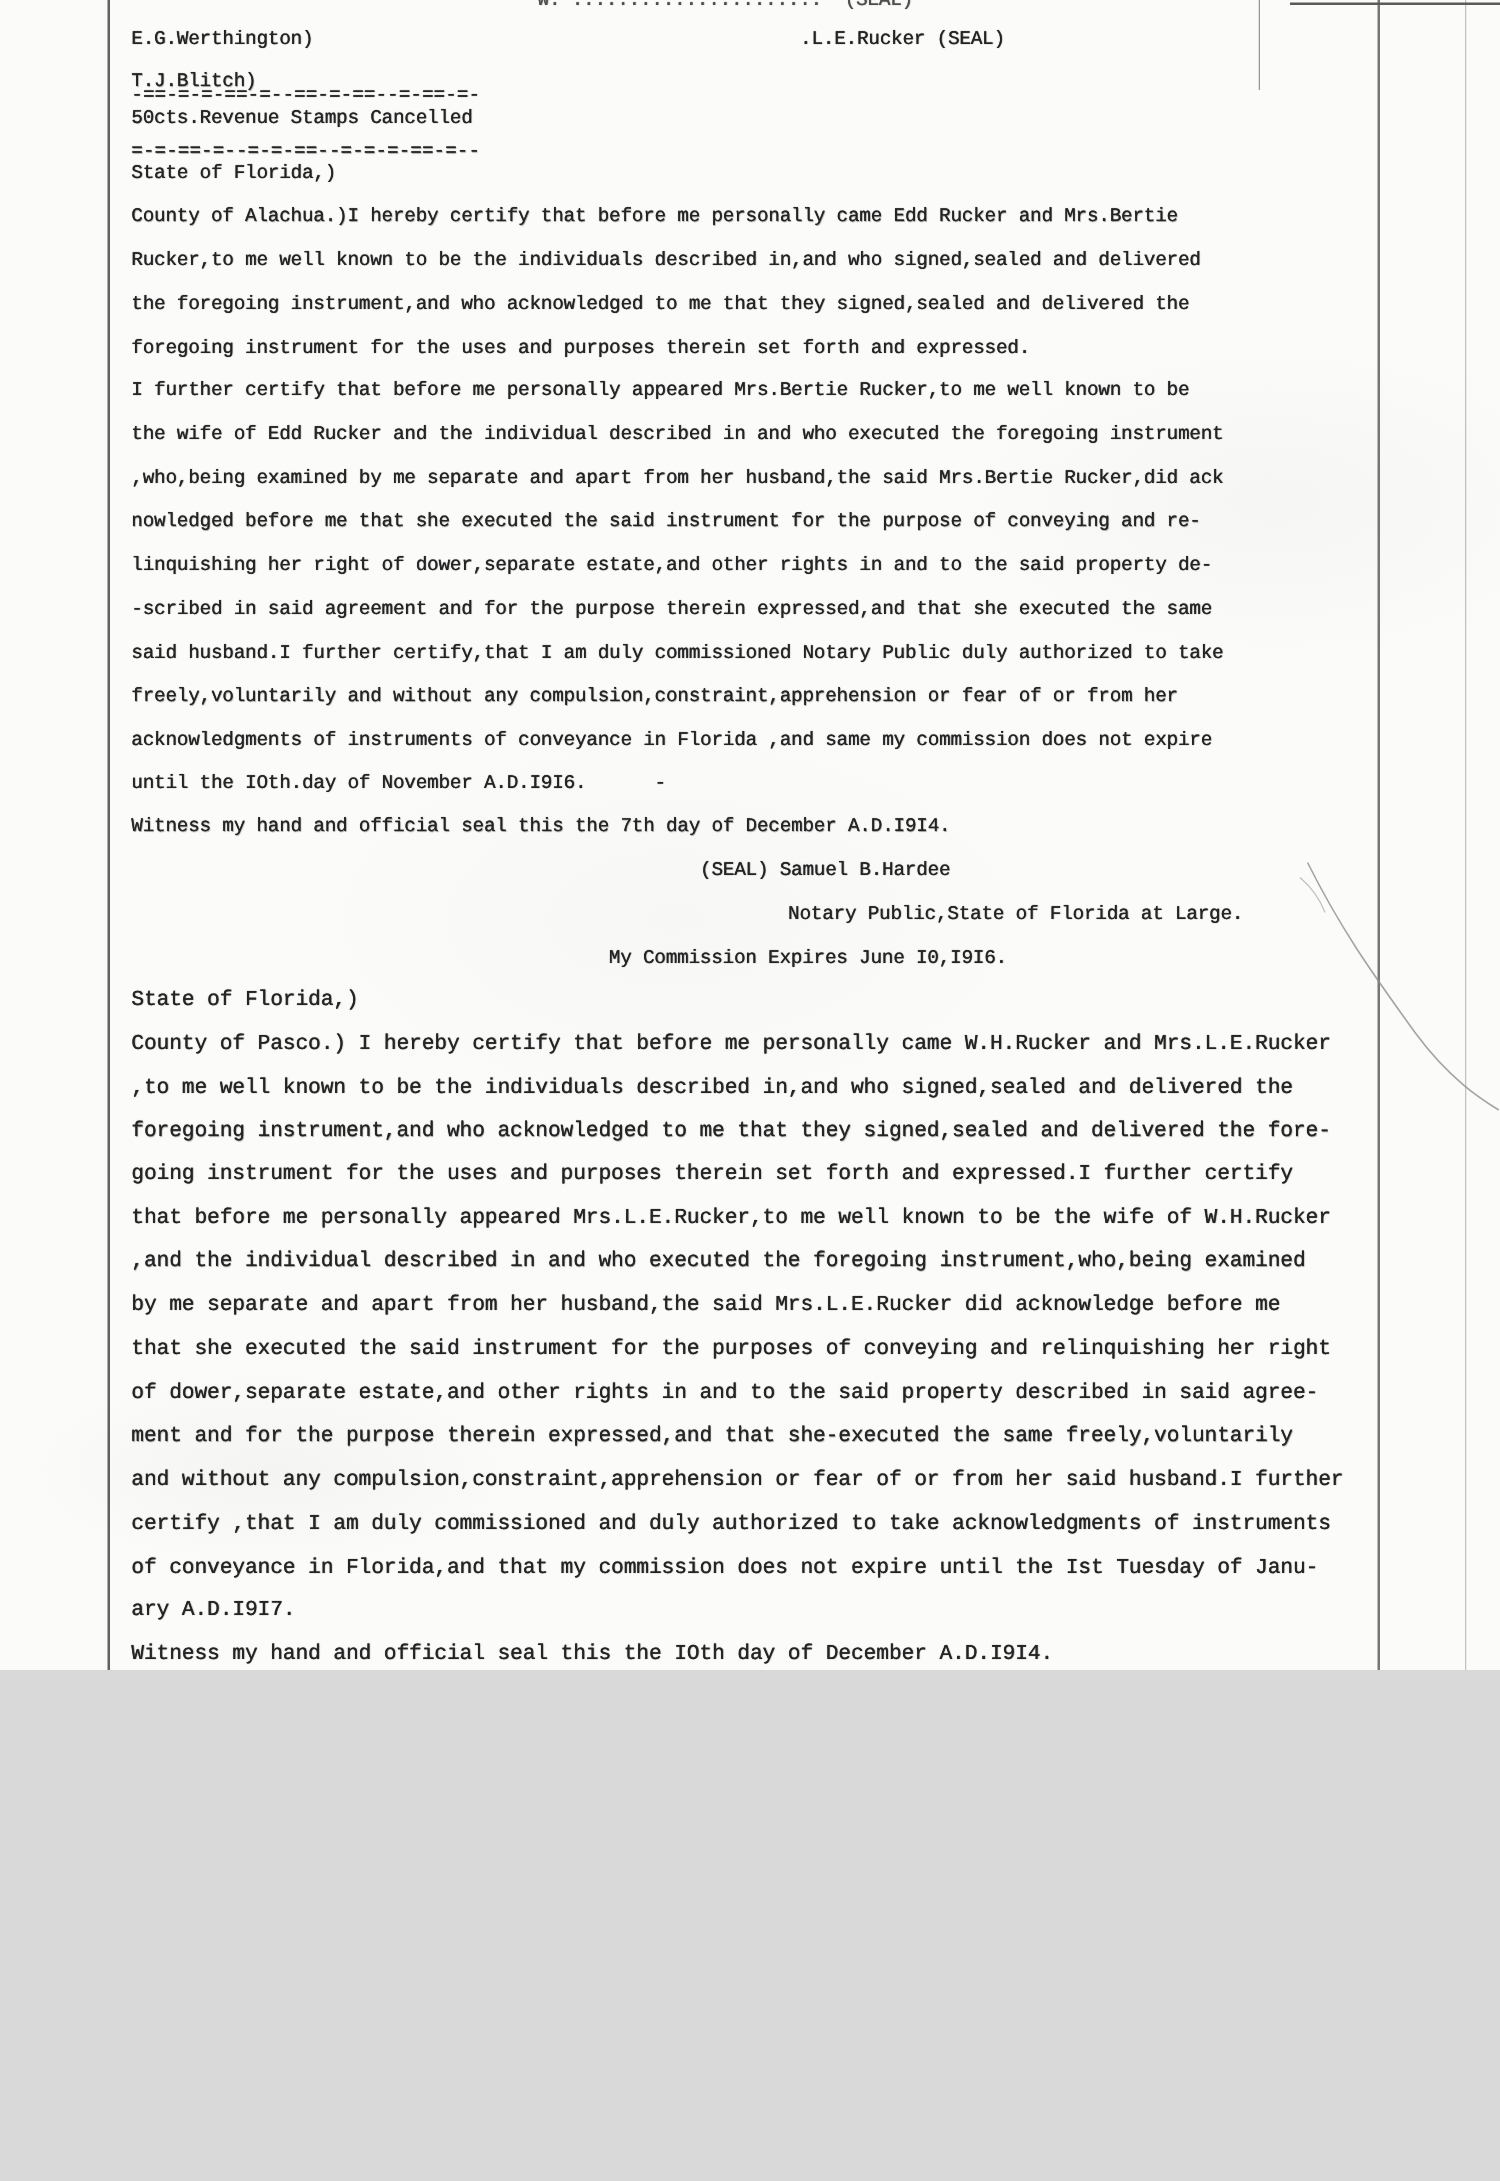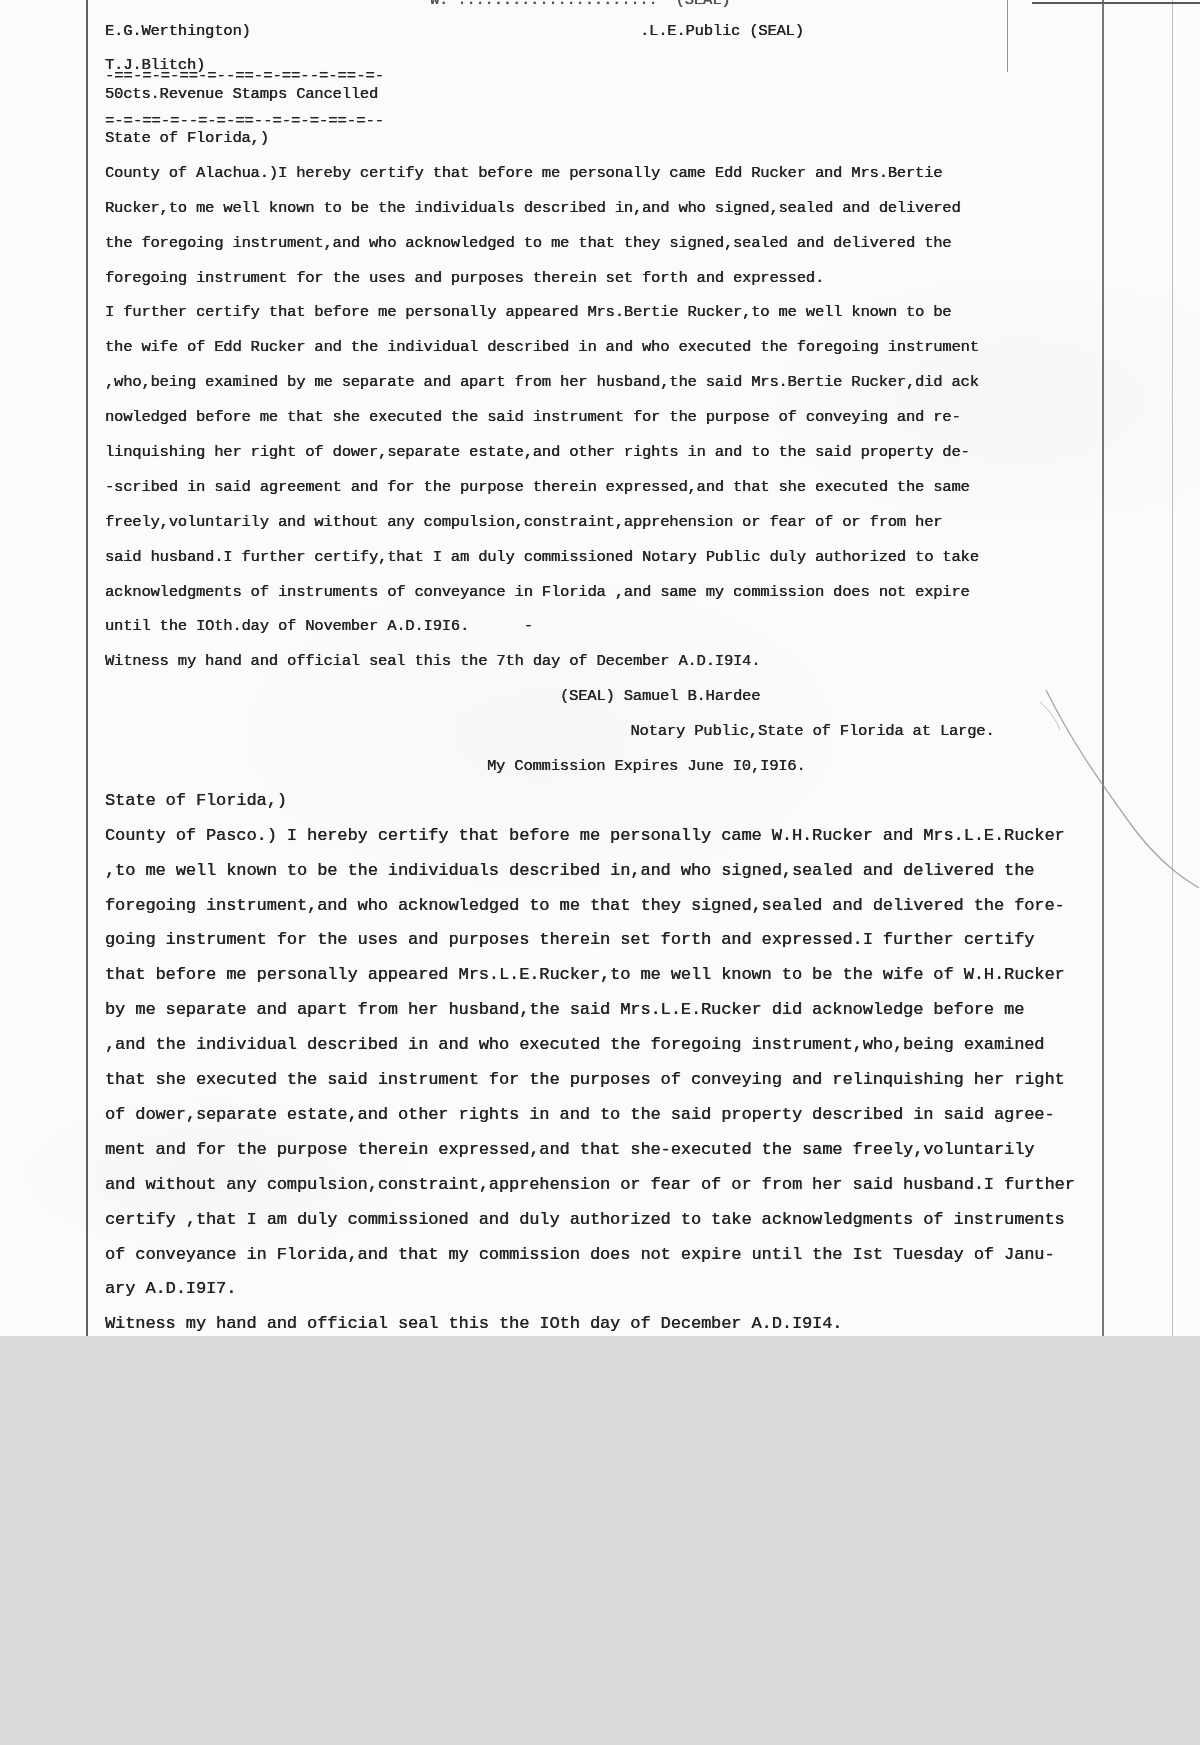--- a/index.html
+++ b/index.html
@@ -70,60 +70,60 @@
   <div class="edge edge-right1"></div>
   <div class="edge edge-right2"></div>
   <div class="edge edge-bottom"></div>
   <div class="edge edge-tr-h"></div>
   <div class="edge edge-tr-v"></div>
 
   <div class="topcut mono1 ink soft">W. ......................  (SEAL)</div>
 
   <div class="header soft">
     <span class="abs mono1 ink h-w1">E.G.Werthington)</span>
-    <span class="abs mono1 ink h-seal">.L.E.Public (SEAL)</span>
+    <span class="abs mono1 ink h-seal">.L.E.Rucker (SEAL)</span>
     <span class="abs mono1 ink h-w2">T.J.Blitch)</span>
     <span class="abs mono1 ink h-r1">-==-=-=-==-=--==-=-==--=-==-=-</span>
     <span class="abs mono1 ink h-st">50cts.Revenue Stamps Cancelled</span>
     <span class="abs mono1 ink h-r2">=-=-==-=--=-=-==--=-=-=-==-=--</span>
   </div>
 
   <div class="flow soft">
     <div class="sec body1">
         <div class="line mono1 ink">State of Florida,)</div>
         <div class="line mono1 ink">County of Alachua.)I hereby certify that before me personally came Edd Rucker and Mrs.Bertie</div>
         <div class="line mono1 ink">Rucker,to me well known to be the individuals described in,and who signed,sealed and delivered</div>
         <div class="line mono1 ink">the foregoing instrument,and who acknowledged to me that they signed,sealed and delivered the</div>
         <div class="line mono1 ink">foregoing instrument for the uses and purposes therein set forth and expressed.</div>
         <div class="line mono1 ink">I further certify that before me personally appeared Mrs.Bertie Rucker,to me well known to be</div>
         <div class="line mono1 ink">the wife of Edd Rucker and the individual described in and who executed the foregoing instrument</div>
         <div class="line mono1 ink">,who,being examined by me separate and apart from her husband,the said Mrs.Bertie Rucker,did ack</div>
         <div class="line mono1 ink">nowledged before me that she executed the said instrument for the purpose of conveying and re-</div>
         <div class="line mono1 ink">linquishing her right of dower,separate estate,and other rights in and to the said property de-</div>
         <div class="line mono1 ink">-scribed in said agreement and for the purpose therein expressed,and that she executed the same</div>
+        <div class="line mono1 ink">said husband.I further certify,that I am duly commissioned Notary Public duly authorized to take</div>
         <div class="line mono1 ink">freely,voluntarily and without any compulsion,constraint,apprehension or fear of or from her</div>
-        <div class="line mono1 ink">said husband.I further certify,that I am duly commissioned Notary Public duly authorized to take</div>
         <div class="line mono1 ink">acknowledgments of instruments of conveyance in Florida ,and same my commission does not expire</div>
         <div class="line mono1 ink">until the IOth.day of November A.D.I9I6.      -</div>
         <div class="line mono1 ink">Witness my hand and official seal this the 7th day of December A.D.I9I4.</div>
       </div>
     <div class="sec sig1">
         <div class="line mono1 ink">(SEAL) Samuel B.Hardee</div>
         <div class="line mono1 ink">Notary Public,State of Florida at Large.</div>
         <div class="line mono1 ink">My Commission Expires June I0,I9I6.</div>
       </div>
     <div class="sec body2">
         <div class="line mono2 ink">State of Florida,)</div>
         <div class="line mono2 ink">County of Pasco.) I hereby certify that before me personally came W.H.Rucker and Mrs.L.E.Rucker</div>
         <div class="line mono2 ink">,to me well known to be the individuals described in,and who signed,sealed and delivered the</div>
         <div class="line mono2 ink">foregoing instrument,and who acknowledged to me that they signed,sealed and delivered the fore-</div>
         <div class="line mono2 ink">going instrument for the uses and purposes therein set forth and expressed.I further certify</div>
         <div class="line mono2 ink">that before me personally appeared Mrs.L.E.Rucker,to me well known to be the wife of W.H.Rucker</div>
+        <div class="line mono2 ink">,and the individual described in and who executed the foregoing instrument,who,being examined</div>
         <div class="line mono2 ink">by me separate and apart from her husband,the said Mrs.L.E.Rucker did acknowledge before me</div>
-        <div class="line mono2 ink">,and the individual described in and who executed the foregoing instrument,who,being examined</div>
         <div class="line mono2 ink">that she executed the said instrument for the purposes of conveying and relinquishing her right</div>
         <div class="line mono2 ink">of dower,separate estate,and other rights in and to the said property described in said agree-</div>
         <div class="line mono2 ink">ment and for the purpose therein expressed,and that she-executed the same freely,voluntarily</div>
         <div class="line mono2 ink">and without any compulsion,constraint,apprehension or fear of or from her said husband.I further</div>
         <div class="line mono2 ink">certify ,that I am duly commissioned and duly authorized to take acknowledgments of instruments</div>
         <div class="line mono2 ink">of conveyance in Florida,and that my commission does not expire until the Ist Tuesday of Janu-</div>
         <div class="line mono2 ink">ary A.D.I9I7.</div>
         <div class="line mono2 ink">Witness my hand and official seal this the IOth day of December A.D.I9I4.</div>
       </div>
     <div class="sec sig2">

